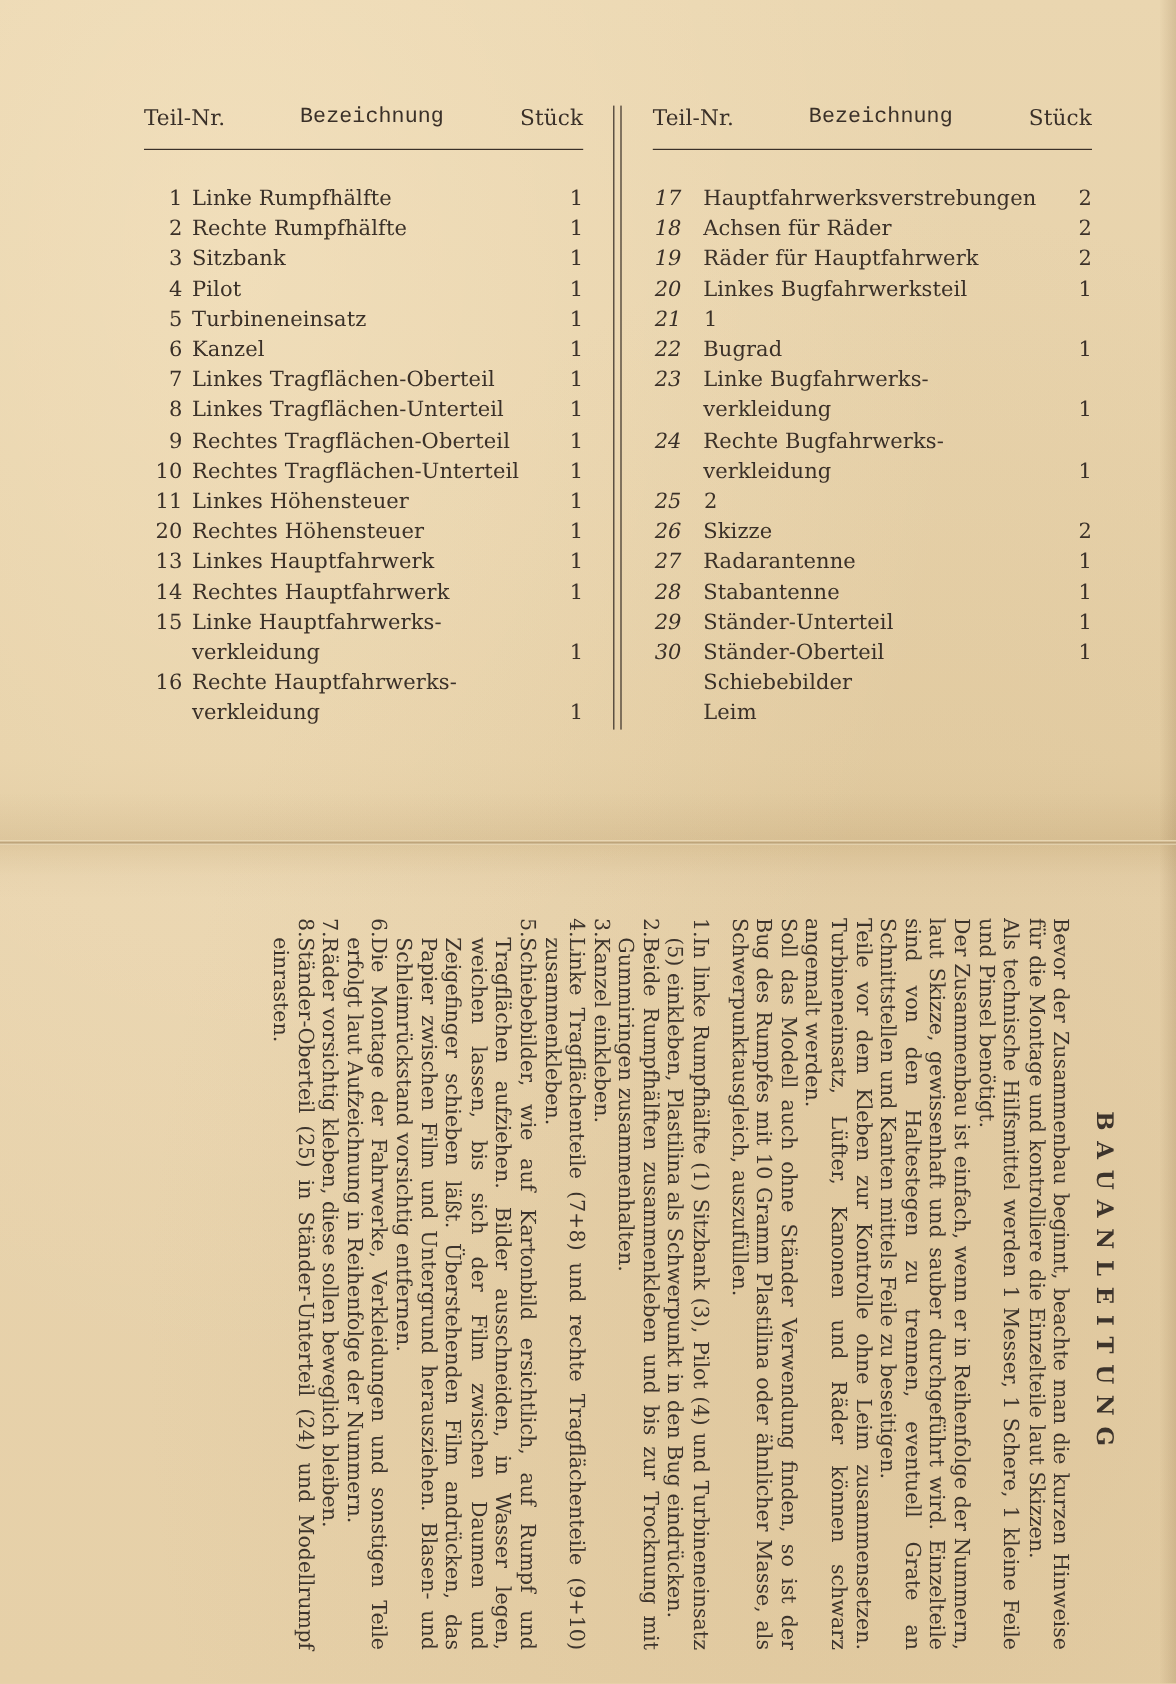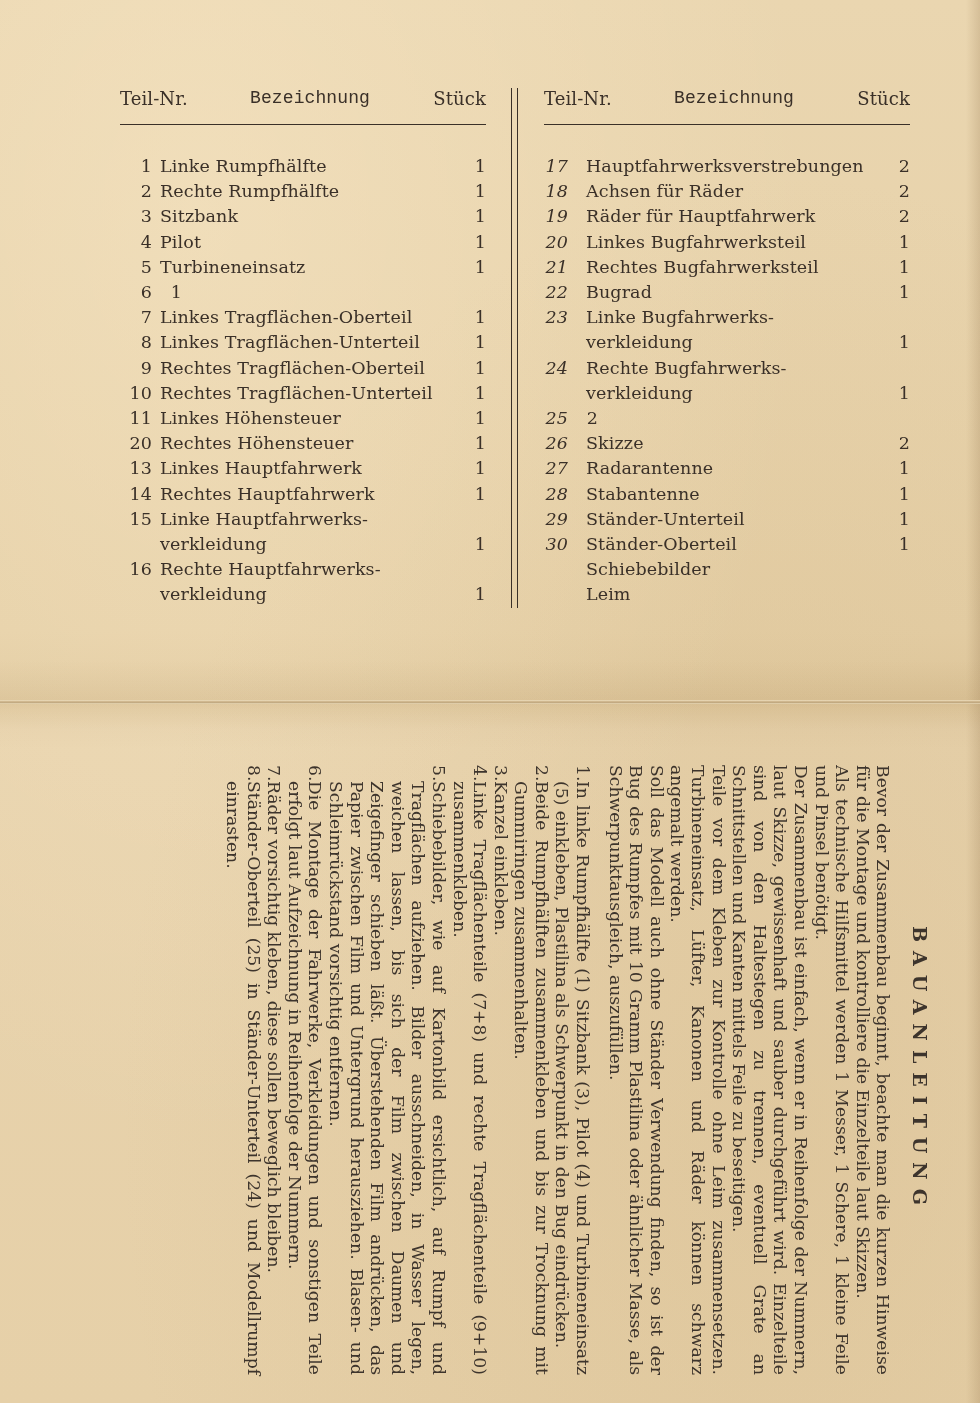--- a/index.html
+++ b/index.html
@@ -133,20 +133,23 @@
       </div>
       <div class="part-row">
         <span class="part-num">5</span>
         <span class="part-name">
           <span class="line">Turbineneinsatz</span>
         </span>
         <span class="part-qty">1</span>
       </div>
       <div class="part-row">
         <span class="part-num">6</span>
+        <span class="part-name">
+          <span class="line">Kanzel</span>
+        </span>
         <span class="part-qty">1</span>
       </div>
       <div class="part-row">
         <span class="part-num">7</span>
         <span class="part-name">
           <span class="line">Linkes Tragflächen-Oberteil</span>
         </span>
         <span class="part-qty">1</span>
       </div>
       <div class="part-row">
@@ -250,23 +253,20 @@
       </div>
       <div class="part-row">
         <span class="part-num">20</span>
         <span class="part-name">
           <span class="line">Linkes Bugfahrwerksteil</span>
         </span>
         <span class="part-qty">1</span>
       </div>
       <div class="part-row">
         <span class="part-num">21</span>
-        <span class="part-name">
-          <span class="line">Rechtes Bugfahrwerksteil</span>
-        </span>
         <span class="part-qty">1</span>
       </div>
       <div class="part-row">
         <span class="part-num">22</span>
         <span class="part-name">
           <span class="line">Bugrad</span>
         </span>
         <span class="part-qty">1</span>
       </div>
       <div class="part-row">

